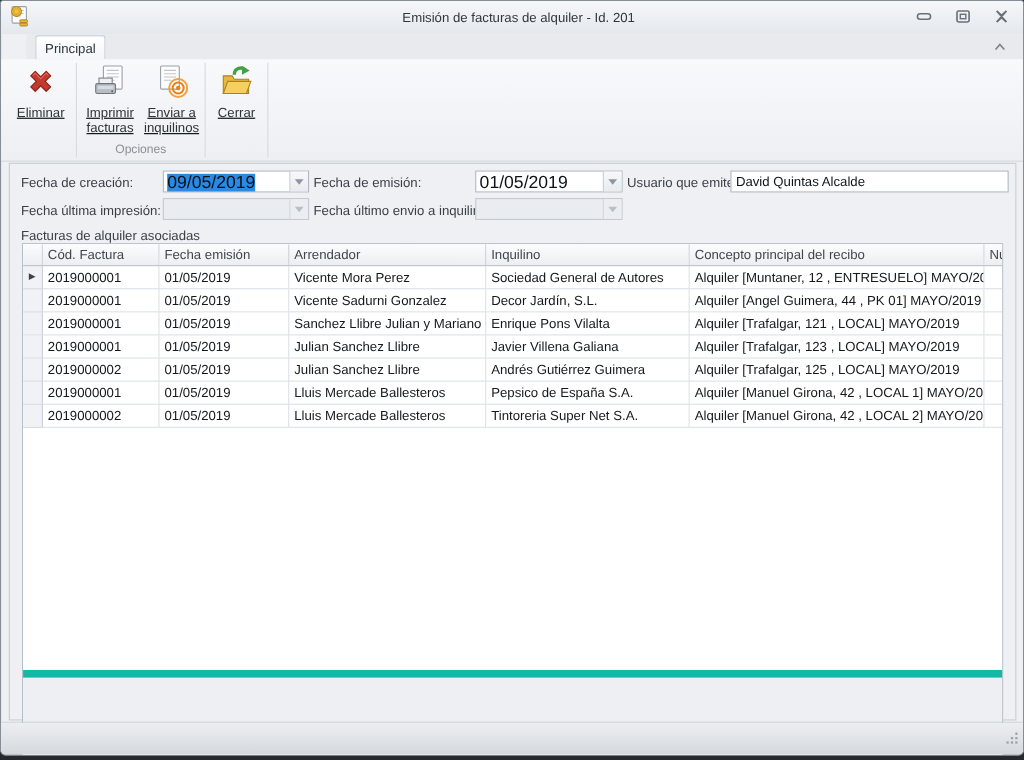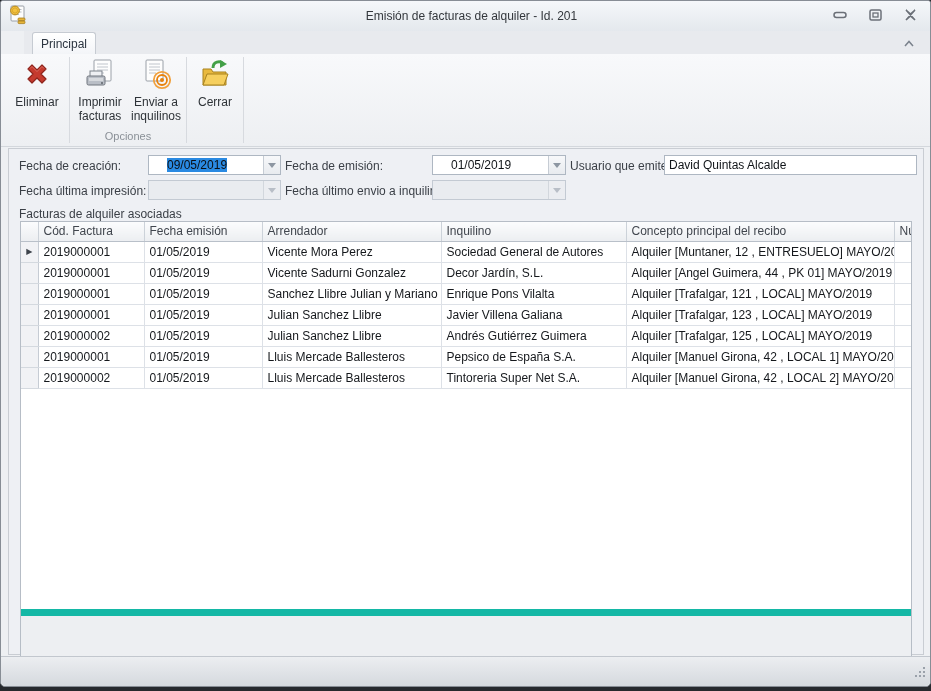--- a/index.html
+++ b/index.html
@@ -45,40 +45,40 @@
   .collapse-btn { position: absolute; right: 12px; top: 5px; width: 16px; height: 14px; }
   
   .ribbon {
     position: absolute; top: 53px; left: 0; right: 0; height: 93px;
     background: linear-gradient(#f8f9fb, #edeff2);
     border-bottom: 1px solid #d3d7dc;
     display: flex; padding-left: 6px;
   }
   .rsep { width: 1px; background: #d7dadf; margin: 3px 2px 3px 2px; }
   .rgroup { display: flex; flex-direction: column; }
-  .rbuttons { flex: 1; display: flex; align-items: flex-start; }
+  .rbuttons { flex: 1; display: flex; align-items: flex-start; text-decoration: underline; }
   .rbtn {
     width: 56px; padding-top: 4px; border: none; background: none;
     display: flex; flex-direction: column; align-items: center; gap: 3px;
     font-family: "Liberation Sans", sans-serif; font-size: 12px; color: #2e3338;
     cursor: default;
   }
   .rbtn .cap { text-align: center; line-height: 1.15; }
   .rgrouplabel { height: 16px; text-align: center; font-size: 11px; color: #8a9097; }
   
   .content {
     position: absolute; top: 147px; left: 7px; width: 916px; height: 507px;
     background: #eef0f4; border: 1px solid #c9cdd3;
   }
   .lbl { position: absolute; font-size: 12px; color: #3a3f46; white-space: nowrap; }
   .combo {
     position: absolute; height: 20px; background: #fff;
     border: 1px solid #aeb7c2; display: flex;
   }
-  .combo .val { flex: 1; font-size: 12px; padding: 2px 18px; white-space: nowrap; overflow: hidden; color: #101418; }
+  .combo .val { flex: 1; font-size: 16px; padding: 2px 3px; white-space: nowrap; overflow: hidden; color: #101418; }
   .combo .dd {
     width: 17px; border-left: 1px solid #c6ccd4;
     background: linear-gradient(#f7f8fa, #e8ebef);
     display: flex; align-items: center; justify-content: center;
   }
   .tri { width: 0; height: 0; border-left: 4px solid transparent; border-right: 4px solid transparent; border-top: 5px solid #8d96a2; }
   .combo.disabled { background: #e9ecf0; border-color: #c3cad3; }
   .combo.disabled .dd { background: #ebedf1; border-left-color: #d2d7dd; }
   .combo.disabled .tri { border-top-color: #b8bec7; }
   .sel { background: #2a8ae2; color: #0b0f14; }

